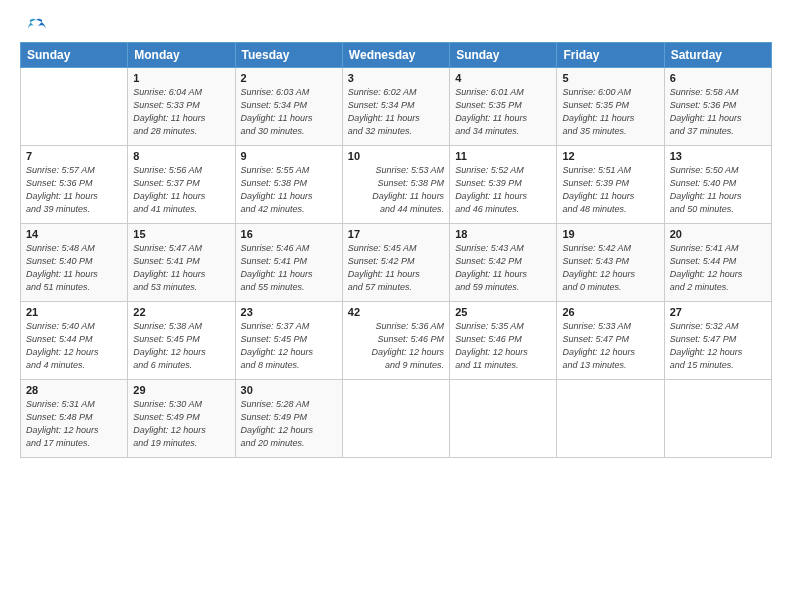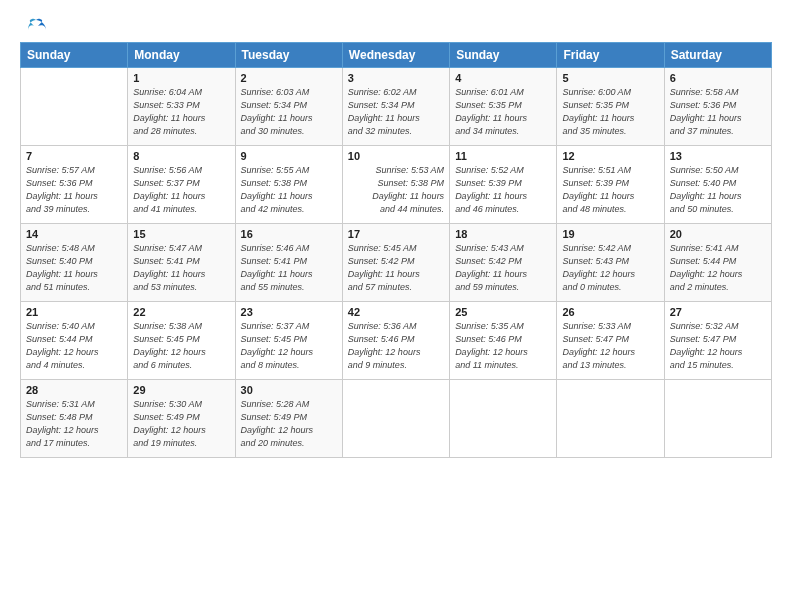--- a/index.html
+++ b/index.html
@@ -297,21 +297,21 @@
           </td>
           <td>
             <span class="day-number">23</span>
             <div class="day-info" style="white-space: pre-line;">Sunrise: 5:37 AM
 Sunset: 5:45 PM
 Daylight: 12 hours
 and 8 minutes.</div>
           </td>
           <td>
             <span class="day-number">42</span>
-            <div class="day-info" style="white-space: pre-line;">Sunrise: 5:36 AM
+            <div class="day-info" style="white-space: pre-line; text-align: right;">Sunrise: 5:36 AM
 Sunset: 5:46 PM
 Daylight: 12 hours
 and 9 minutes.</div>
           </td>
           <td>
             <span class="day-number">25</span>
             <div class="day-info" style="white-space: pre-line;">Sunrise: 5:35 AM
 Sunset: 5:46 PM
 Daylight: 12 hours
 and 11 minutes.</div>

